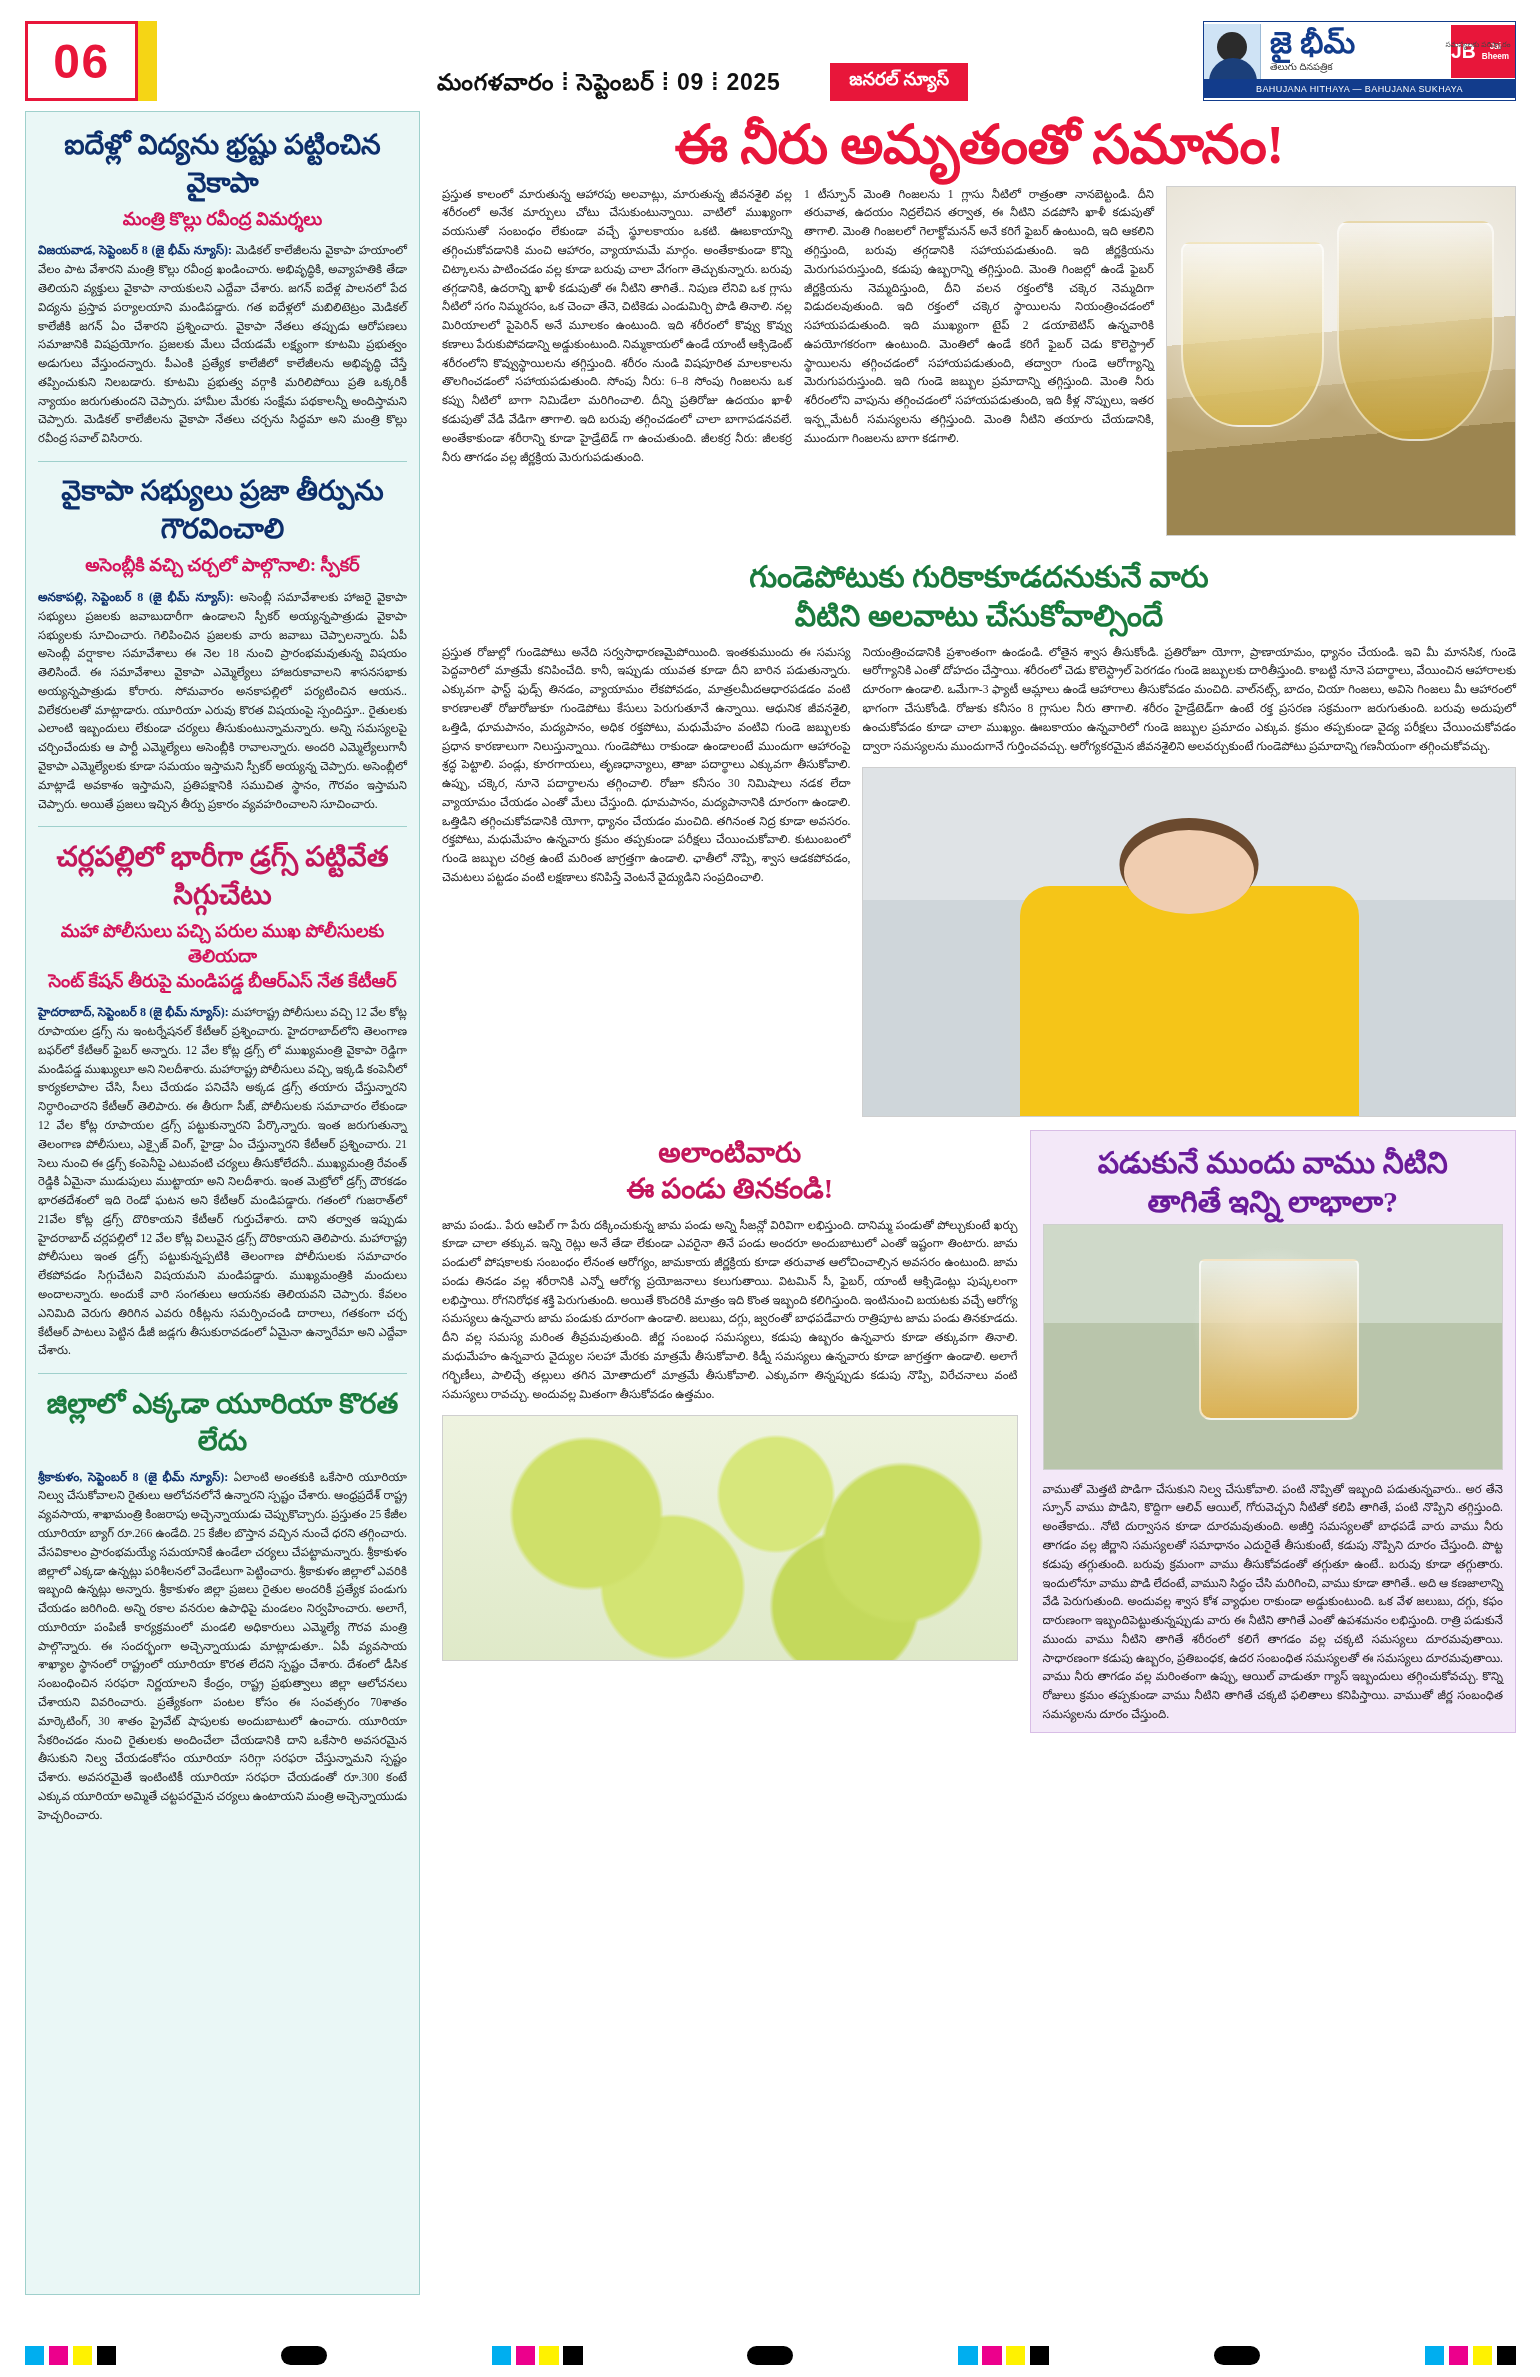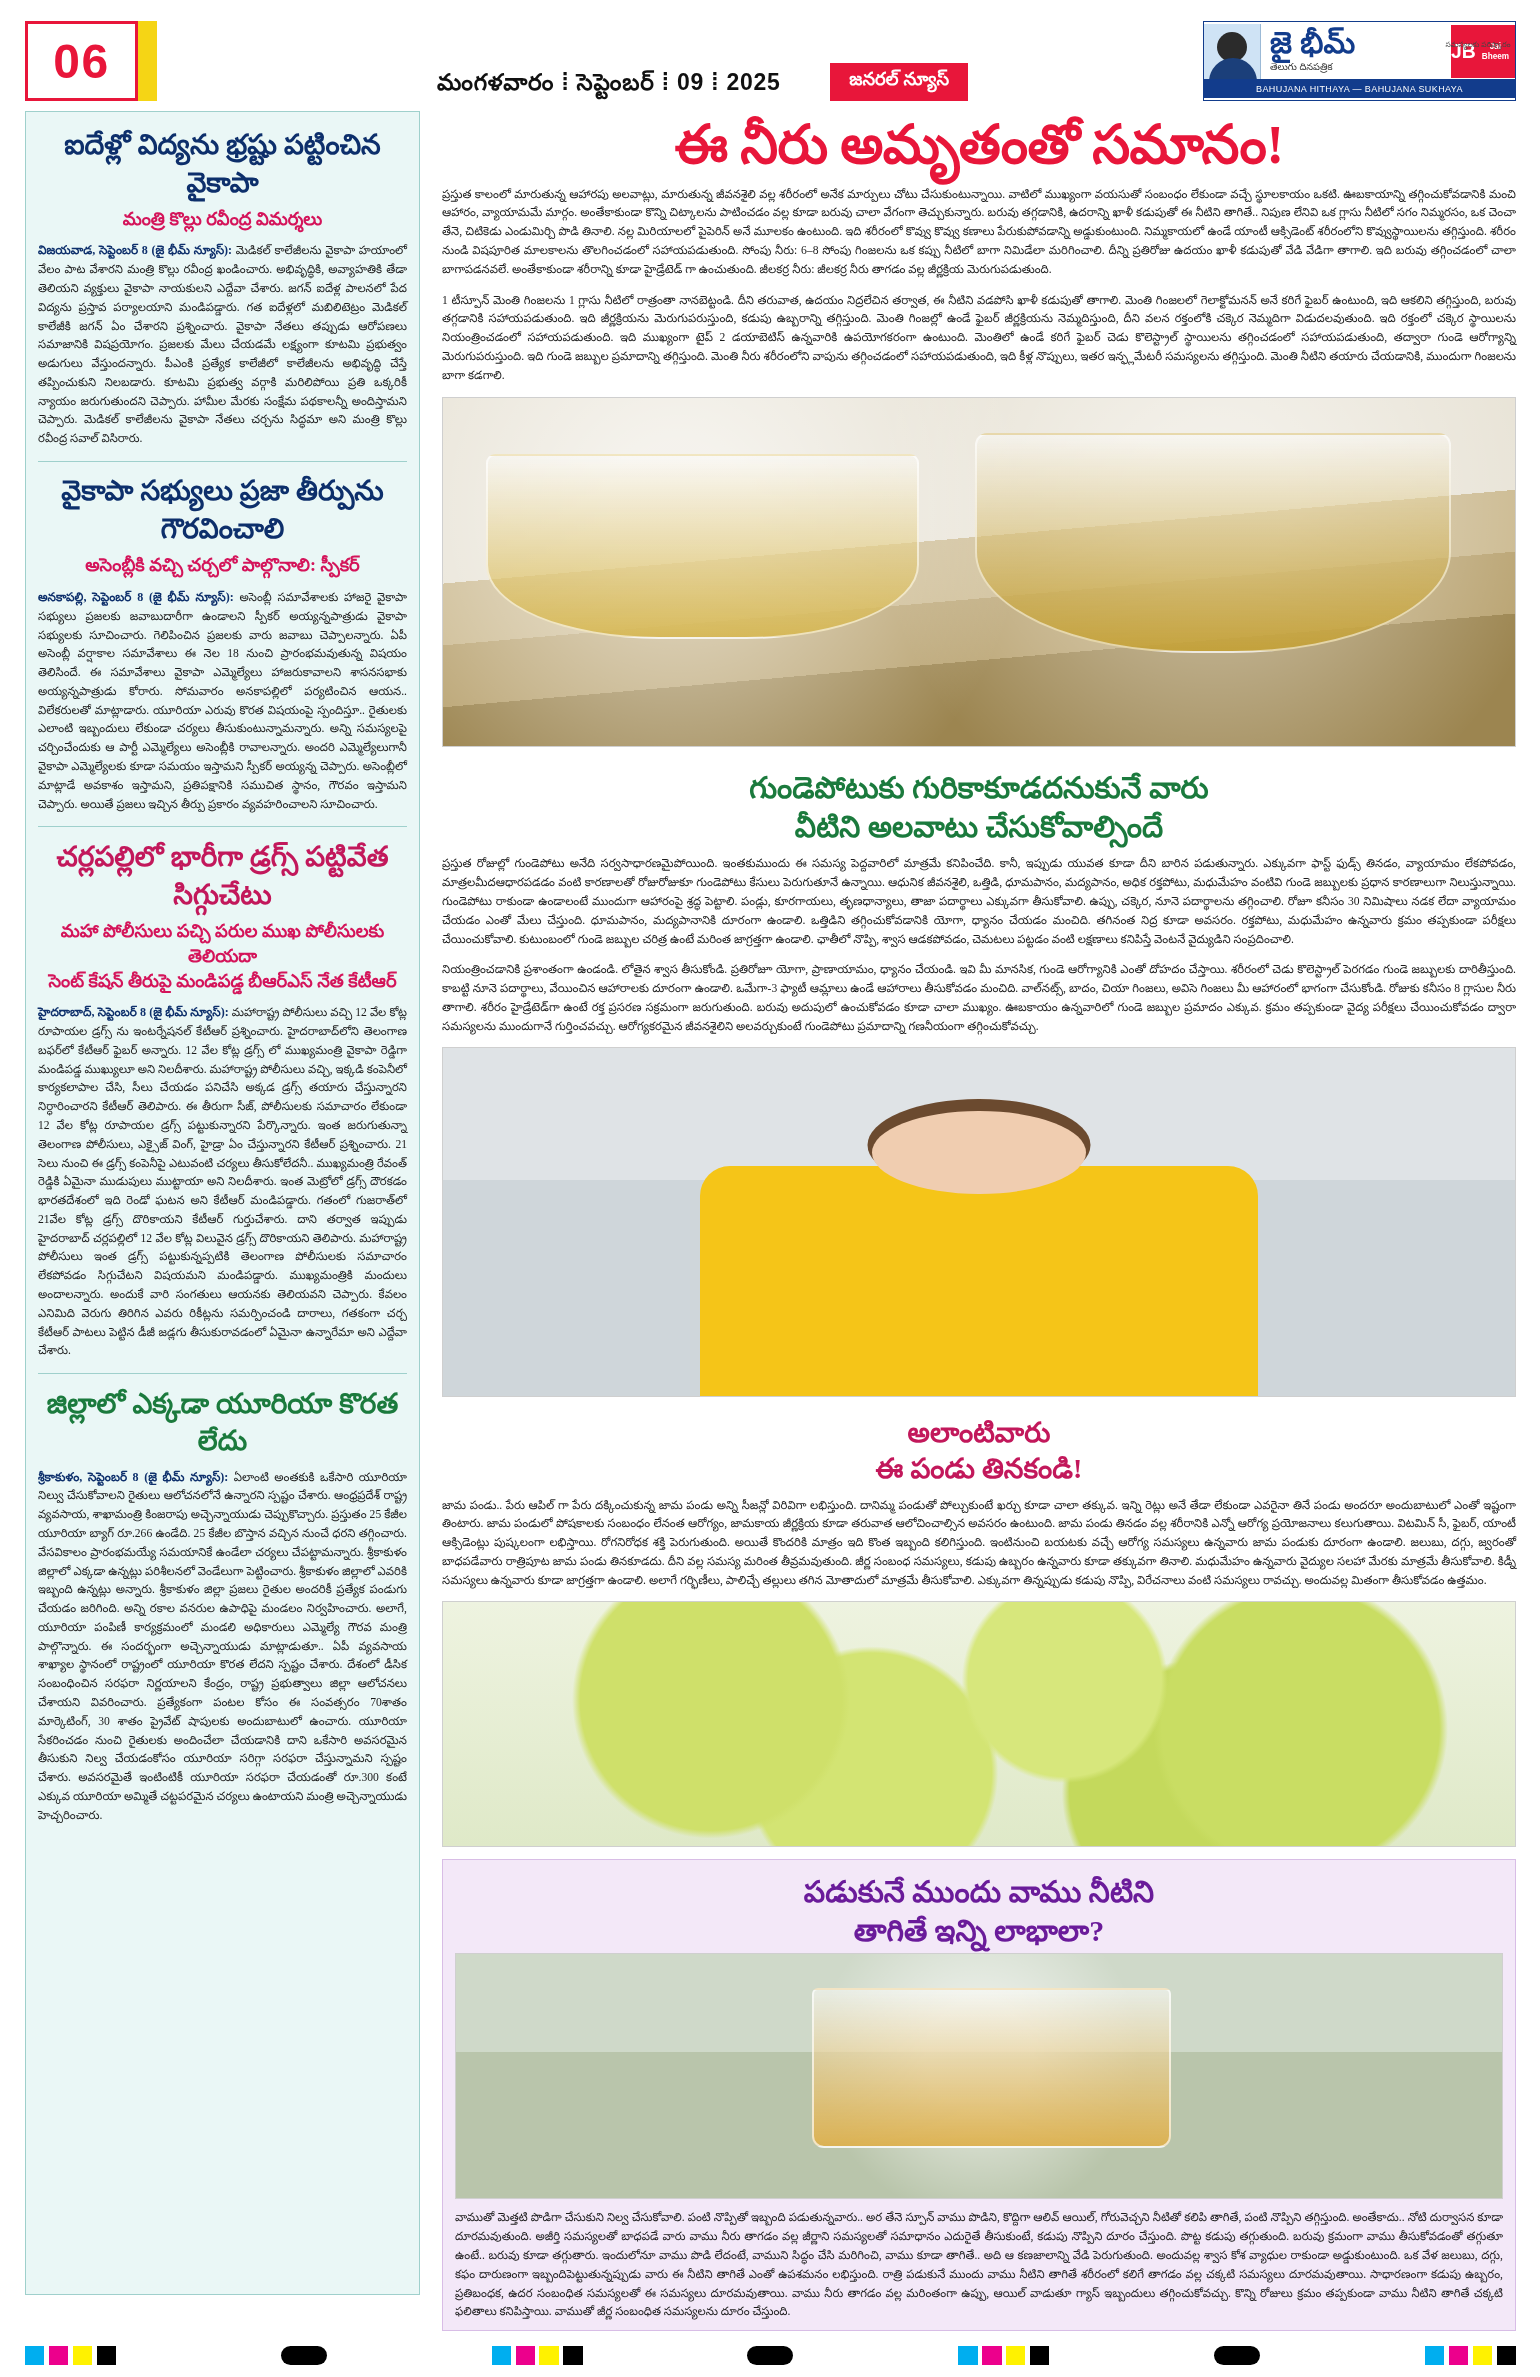--- a/index.html
+++ b/index.html
@@ -196,21 +196,20 @@
     font-weight: bold;
     color: #e8163a;
     text-align: center;
     letter-spacing: -0.7px;
     line-height: 1.1;
     margin: 4.5px 0 10.4px 0;
   }
   .three-col {
     display: flex;
     gap: 12px;
-    flex-direction: column;
   }
   .tcol { flex: 1; }
   .photo {
     width: 100%;
     border: 0.7px solid #cfcfcf;
     display: block;
     position: relative;
     overflow: hidden;
   }
 

